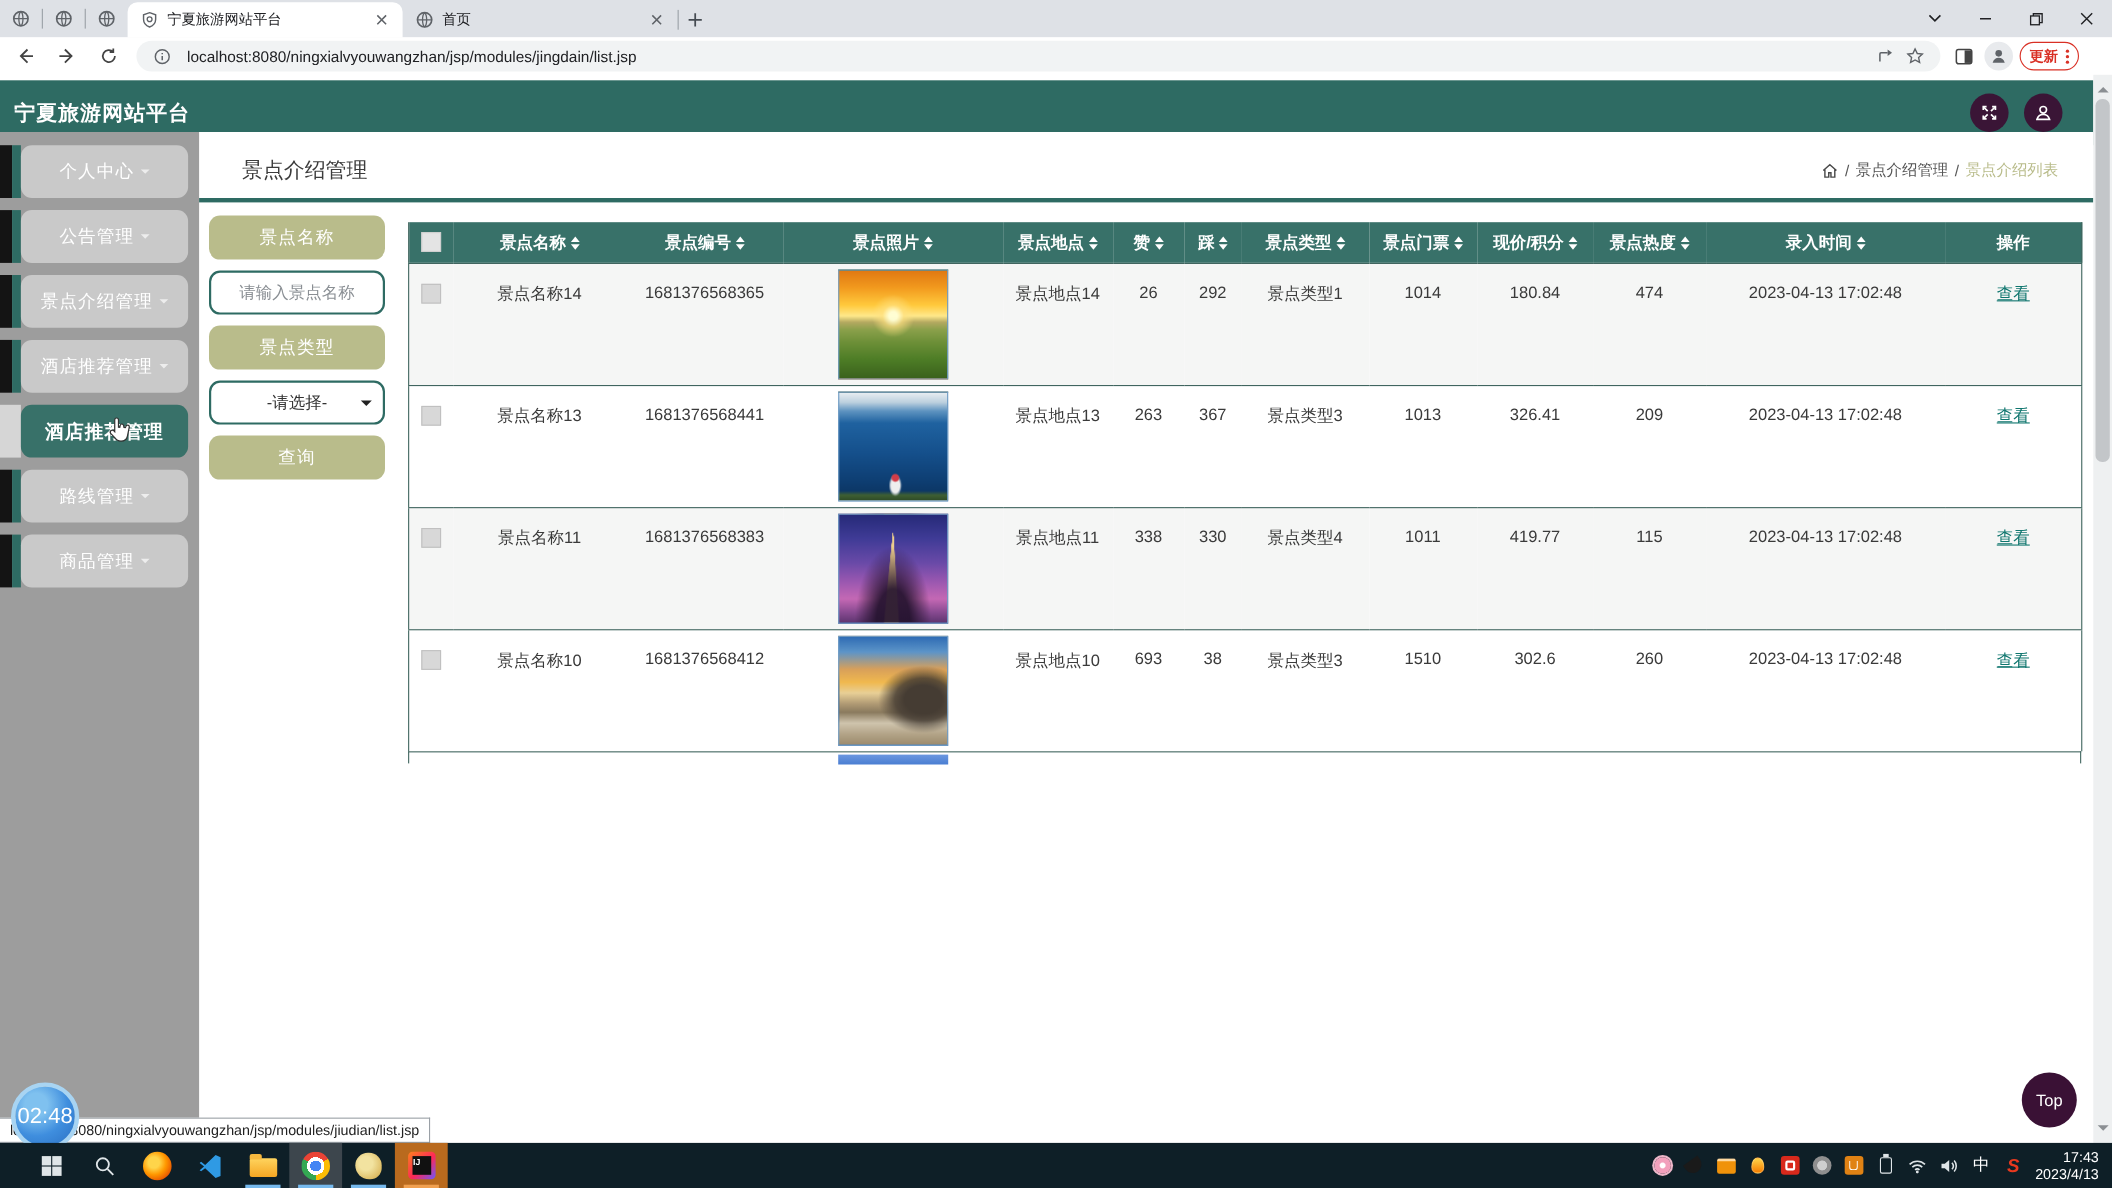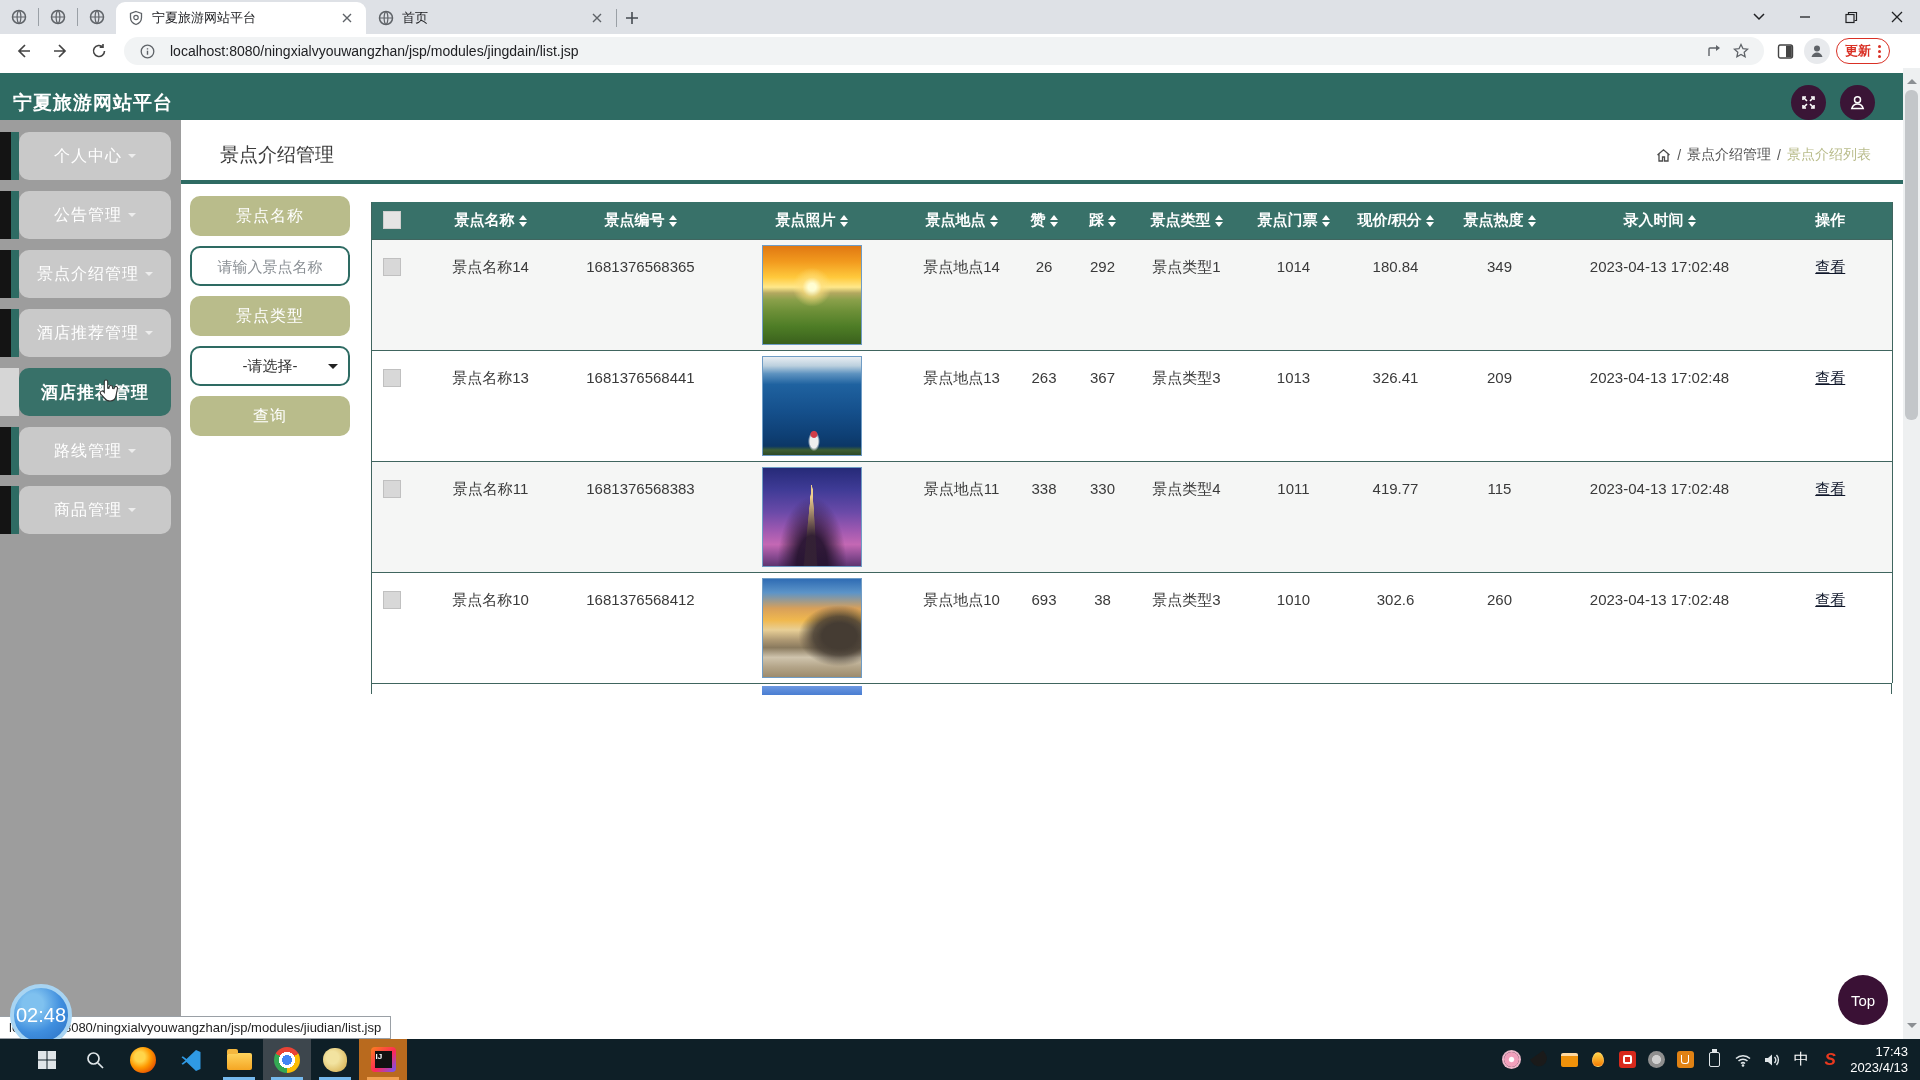--- a/index.html
+++ b/index.html
@@ -73,21 +73,21 @@
   tbody tr{height:111px;}
   tbody tr:nth-child(odd){background:#f5f6f5;}
   tbody td{vertical-align:top;text-align:center;padding-top:18px;font-size:15px;color:#3a3a3a;border-top:1px solid #40655f;}
   td.pc{padding-top:5px;}
   .cb{width:18px;height:18px;background:#d8d8d8;border:1px solid #c0c0c0;margin:0 auto;}
   .cb.hd{background:#e4e4e4;border-color:#cfcfcf;margin-top:0;}
   .sort{display:inline-flex;flex-direction:column;gap:2px;margin-left:4px;vertical-align:middle;}
   .sort i{display:block;width:0;height:0;border-left:4px solid transparent;border-right:4px solid transparent;}
   .sort .up{border-bottom:5px solid #fff;}
   .sort .dn{border-top:5px solid #fff;}
-  .view{color:#0f172a;text-decoration:underline;cursor:pointer;}
+  .view{color:#0f766e;text-decoration:underline;cursor:pointer;}
   .partial-row{position:relative;width:1521px;height:11px;background:#fff;border-top:1px solid #40655f;border-left:1px solid #40655f;border-right:1px solid #40655f;}
   .partial-img{position:absolute;left:390px;top:2px;width:100px;height:9px;background:linear-gradient(180deg,#6b97e0,#4a7ed2);}
 
   
   .photo{width:100px;height:100px;margin:0 auto;border:1px solid #6f9cc5;}
   [data-photo="sunset-meadow"]{background:
     radial-gradient(circle at 50% 42%, rgba(255,255,215,.95) 0 5%, rgba(255,225,130,.65) 13%, transparent 26%),
     linear-gradient(180deg,#e07812 0%,#f29a1e 16%,#ffc93c 32%,#ffe88a 42%,#b3a860 48%,#8aa04a 55%,#6e9038 66%,#4e7d26 82%,#3a611c 100%);}
   [data-photo="blue-sea"]{background:
     radial-gradient(circle at 52% 79%, #d23c48 0 3px, transparent 4px),
@@ -494,21 +494,21 @@
               <td>1681376568365</td>
               <td class="pc">
                   <div class="photo" data-photo="sunset-meadow"></div>
                 </td>
               <td>景点地点14</td>
               <td>26</td>
               <td>292</td>
               <td>景点类型1</td>
               <td>1014</td>
               <td>180.84</td>
-              <td>349</td>
+              <td>474</td>
               <td>2023-04-13 17:02:48</td>
               <td><a class="view">查看</a></td>
             </tr>
             <tr>
               <td>
                   <div class="cb"></div>
                 </td>
               <td>景点名称13</td>
               <td>1681376568441</td>
               <td class="pc">
@@ -549,21 +549,21 @@
                 </td>
               <td>景点名称10</td>
               <td>1681376568412</td>
               <td class="pc">
                   <div class="photo" data-photo="beach-sunset"></div>
                 </td>
               <td>景点地点10</td>
               <td>693</td>
               <td>38</td>
               <td>景点类型3</td>
-              <td>1010</td>
+              <td>1510</td>
               <td>302.6</td>
               <td>260</td>
               <td>2023-04-13 17:02:48</td>
               <td><a class="view">查看</a></td>
             </tr>
           </tbody>
         </table>
         <div class="partial-row">
           <div class="partial-img"></div>
         </div>

